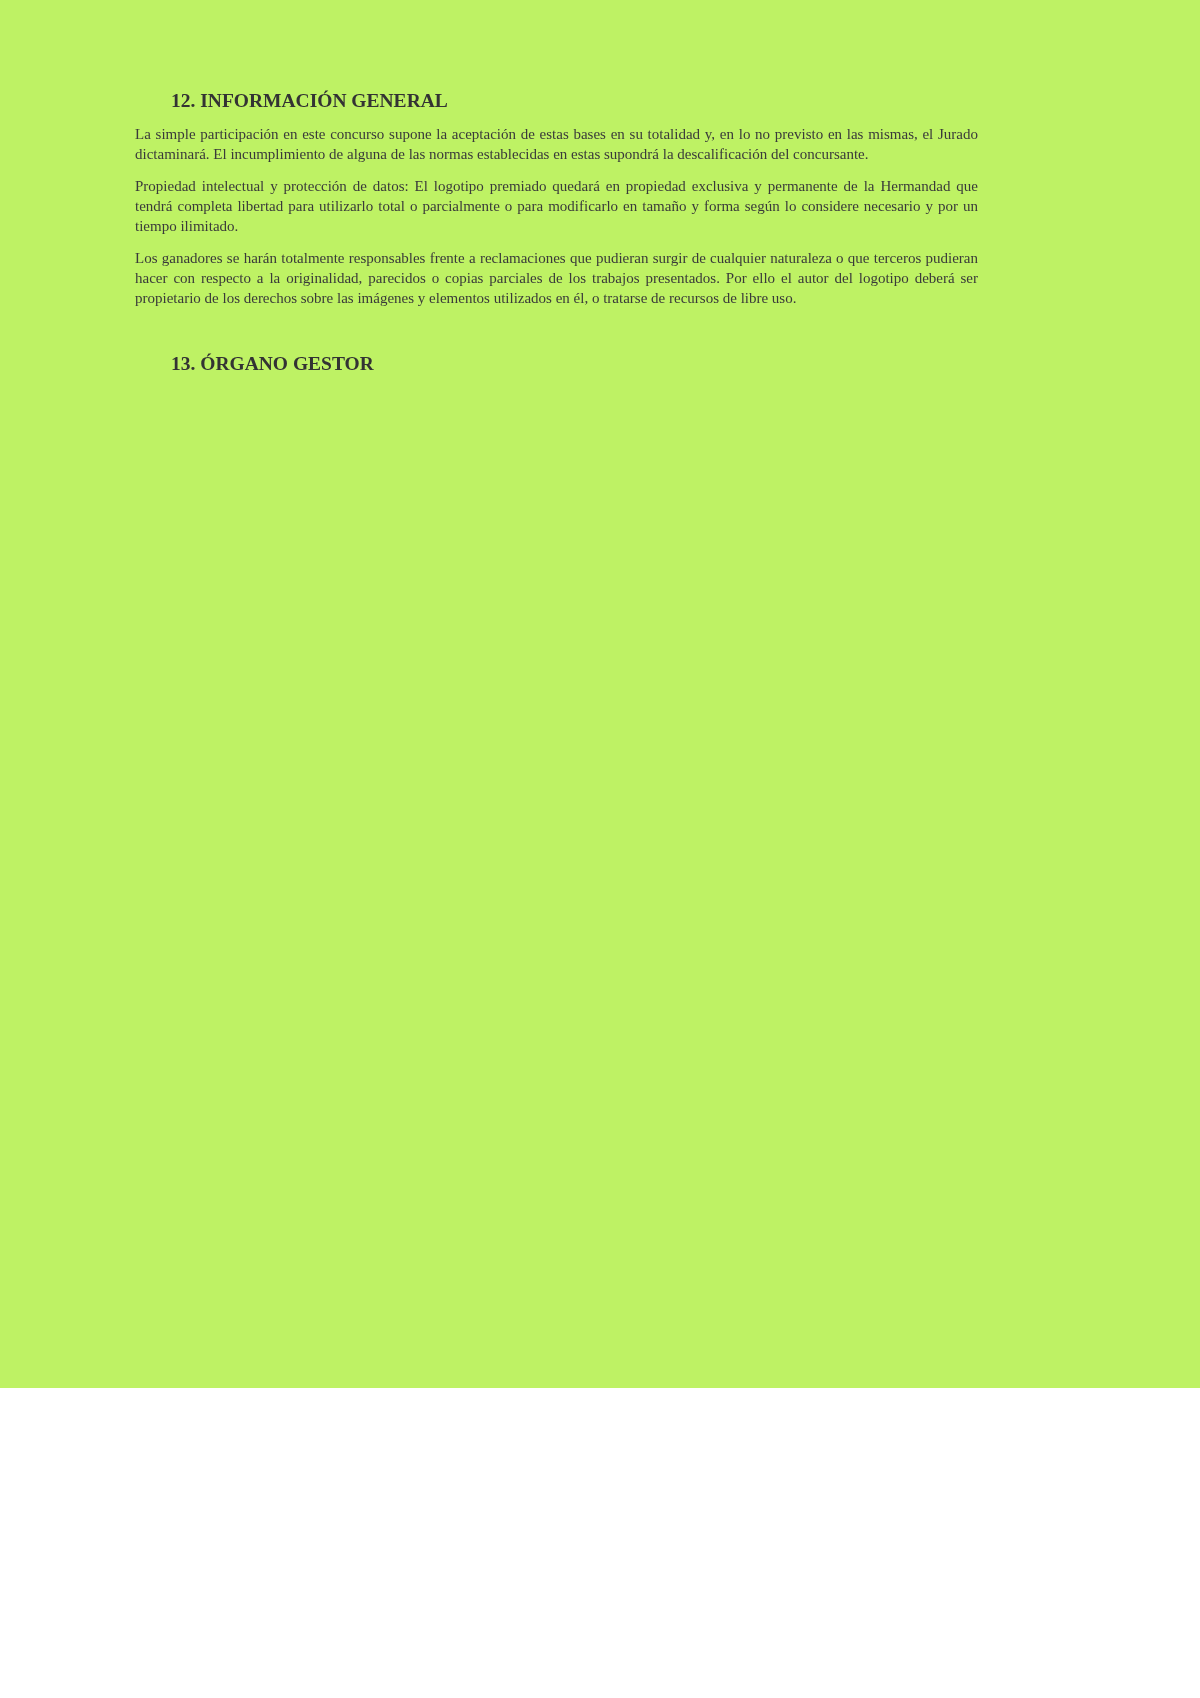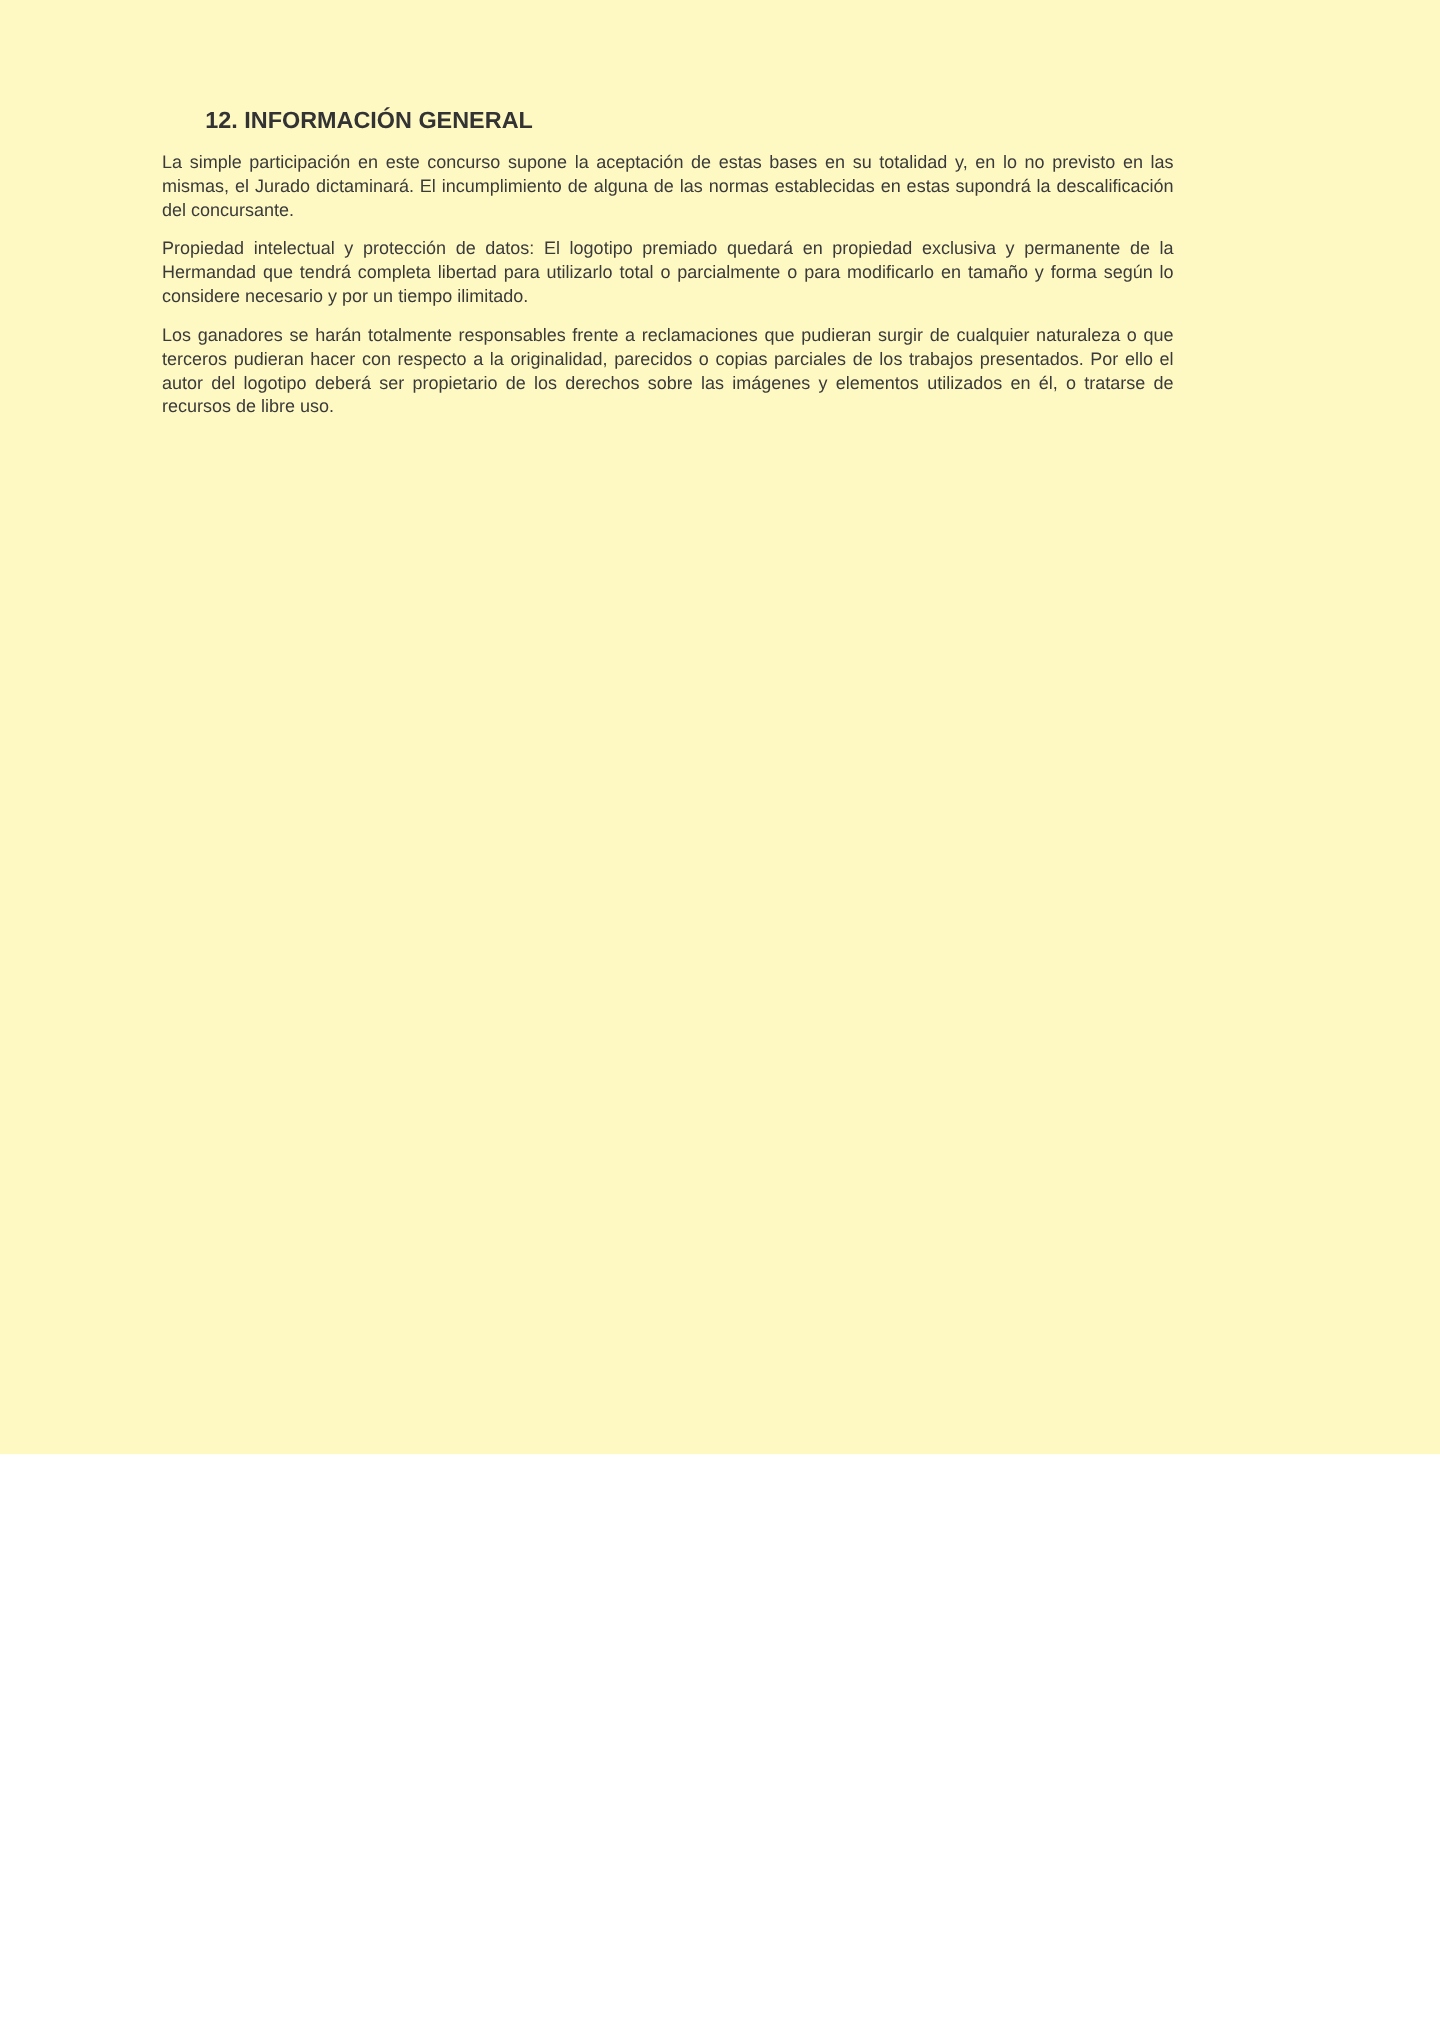--- a/index.html
+++ b/index.html
@@ -1,22 +1,22 @@
 <!DOCTYPE html>
 <html><head>
 <meta charset="utf-8">
 <style>
   * { margin: 0; padding: 0; box-sizing: border-box; }
   html, body { background: #ffffff; }
   .page {
     position: relative;
     width: 1200px;
-    height: 1212px;
-    background: #fef9c3;
-    font-family: Liberation Sans, sans-serif;
+    height: 1388px;
+    background: #bef264;
+    font-family: Liberation Serif, serif;
     color: #3a3a3a;
     overflow: hidden;
     margin: 0 auto;
   }
   .content {
     position: absolute;
     left: 135px;
     top: 90px;
     width: 843px;
   }
@@ -77,20 +77,21 @@
   <div class="content">
 
     <div class="section">
       <h2 class="section-heading">12. INFORMACIÓN GENERAL</h2>
       <p class="para">La simple participación en este concurso supone la aceptación de estas bases en su totalidad y, en lo no previsto en las mismas, el Jurado dictaminará. El incumplimiento de alguna de las normas establecidas en estas supondrá la descalificación del concursante.</p>
       <p class="para">Propiedad intelectual y protección de datos: El logotipo premiado quedará en propiedad exclusiva y permanente de la Hermandad que tendrá completa libertad para utilizarlo total o parcialmente o para modificarlo en tamaño y forma según lo considere necesario y por un tiempo ilimitado.</p>
       <p class="para">Los ganadores se harán totalmente responsables frente a reclamaciones que pudieran surgir de cualquier naturaleza o que terceros pudieran hacer con respecto a la originalidad, parecidos o copias parciales de los trabajos presentados. Por ello el autor del logotipo deberá ser propietario de los derechos sobre las imágenes y elementos utilizados en él, o tratarse de recursos de libre uso.</p>
     </div>
 
     <div class="section section-gestor">
+      <h2 class="section-heading">13. ÓRGANO GESTOR</h2>
     </div>
 
   </div>
 
   <div class="footer">
     <div class="footer-line2">info@santaveracruz.org - www.santaveracruz.org</div>
   </div>
 
 </div>
 

